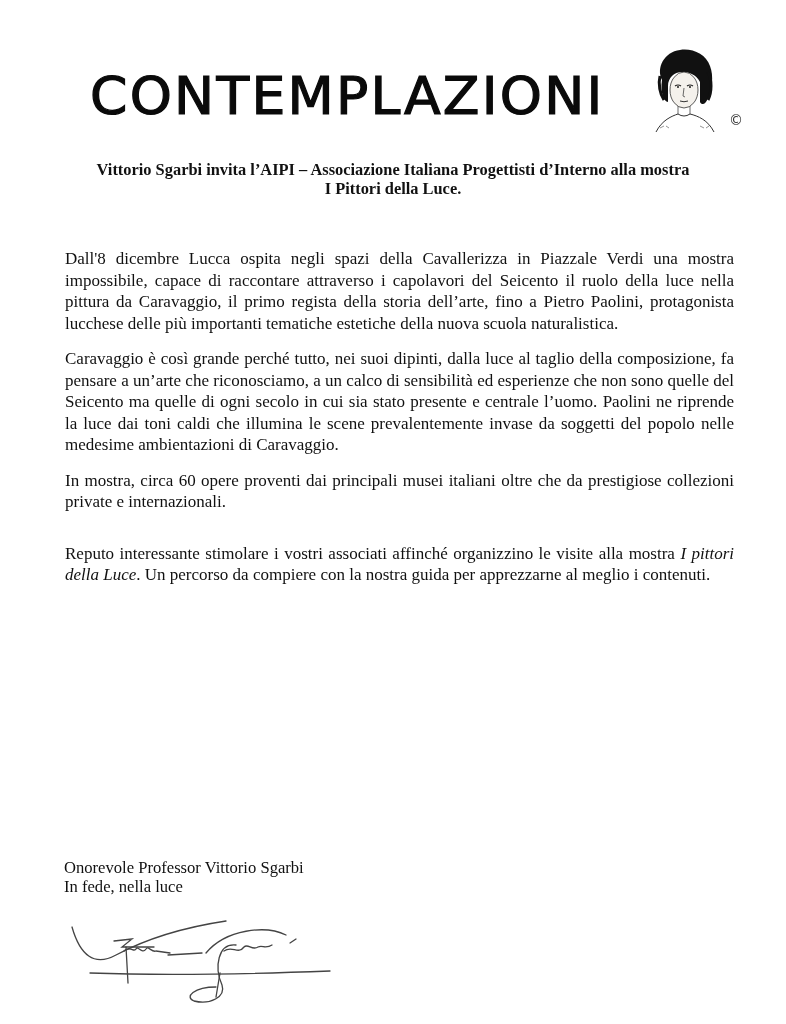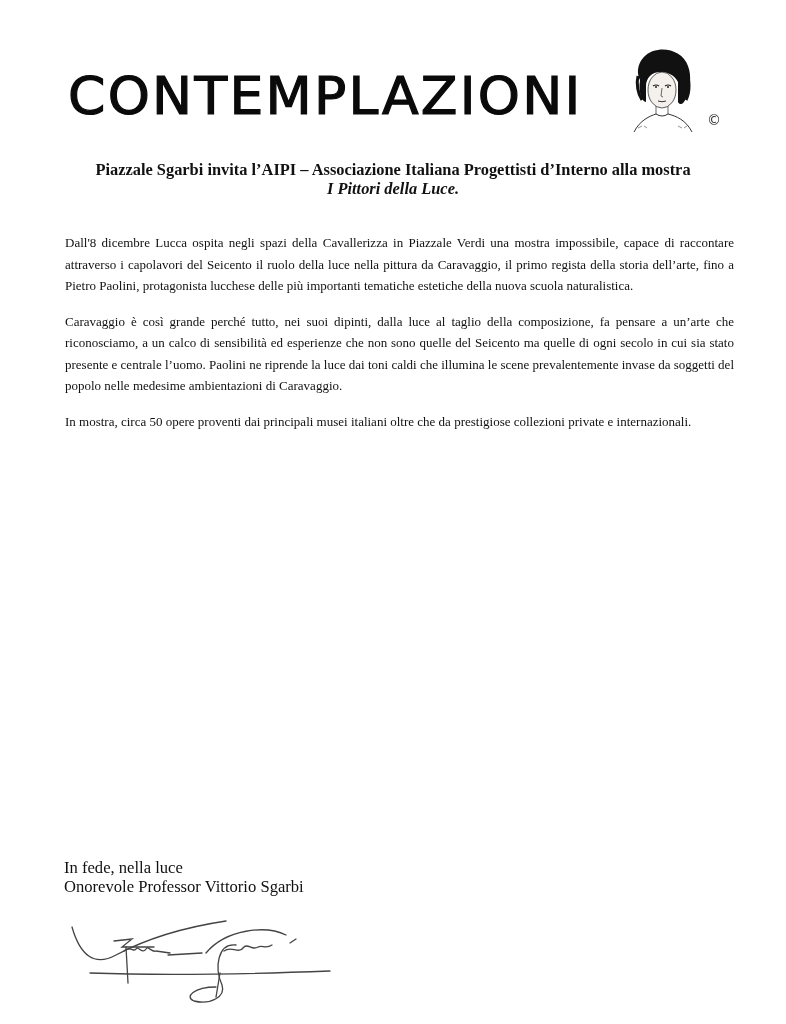--- a/index.html
+++ b/index.html
@@ -10,21 +10,21 @@
     body {
       width: 786px;
       height: 1024px;
       position: relative;
       overflow: hidden;
       color: #111111;
       font-family: "Liberation Serif", "DejaVu Serif", serif;
     }
     .header {
       position: absolute;
-      left: 68px;
+      left: 90px;
       top: 46px;
       width: 690px;
       height: 100px;
     }
     .logo-text {
       position: absolute;
       left: 0;
       top: 24px;
       font-family: "DejaVu Sans", "Liberation Sans", sans-serif;
       font-size: 52px;
@@ -55,27 +55,27 @@
       position: absolute;
       left: 60px;
       top: 160px;
       width: 666px;
       text-align: center;
       font-size: 16.4px;
       line-height: 19px;
       font-weight: bold;
     }
     .title-block .line1 { font-weight: bold; }
-    .title-block .italic { font-style: italic; }
+    .title-block .italic { }
     .body-text {
       position: absolute;
       left: 65px;
-      top: 232px;
+      top: 248px;
       width: 669px;
-      font-size: 13px;
+      font-size: 17px;
       line-height: 21.5px;
       text-align: justify;
     }
     .body-text p {
       margin: 0 0 14px 0;
     }
     .body-text p.gap-before {
       margin-top: 30px;
     }
     .body-text .em { font-style: italic; }
@@ -116,33 +116,34 @@
     <path d="M28 55 q4 1.5 8 0" stroke="#333" stroke-width="1" fill="none"></path>
 
     <path d="M26 60 L26 68 M38 60 L38 68" stroke="#444" stroke-width="0.8"></path>
     <path d="M4 86 C10 74 20 70 26 68 Q32 72 38 68 C46 70 56 74 62 86" stroke="#333" stroke-width="1" fill="none"></path>
     <path d="M8 82 l4 -2 M14 80 l3 2 M48 80 l4 2 M54 82 l3 -2" stroke="#666" stroke-width="0.7"></path>
   </svg>
   <span class="copyright">©</span>
 </div>
 
 <div class="title-block">
-  <div class="line1">Piazzale Sgarbi invita l’AIPI – Associazione Italiana Progettisti d’Interno alla mostra</div>
+  <div class="line1">Vittorio Sgarbi invita l’AIPI – Associazione Italiana Progettisti d’Interno alla mostra</div>
   <div class="italic">I Pittori della Luce.</div>
 </div>
 
 <div class="body-text">
   <p>Dall'8 dicembre Lucca ospita negli spazi della Cavallerizza in Piazzale Verdi una mostra impossibile, capace di raccontare attraverso i capolavori del Seicento il ruolo della luce nella pittura da Caravaggio, il primo regista della storia dell’arte, fino a Pietro Paolini, protagonista lucchese delle più importanti tematiche estetiche della nuova scuola naturalistica.</p>
   <p>Caravaggio è così grande perché tutto, nei suoi dipinti, dalla luce al taglio della composizione, fa pensare a un’arte che riconosciamo, a un calco di sensibilità ed esperienze che non sono quelle del Seicento ma quelle di ogni secolo in cui sia stato presente e centrale l’uomo. Paolini ne riprende la luce dai toni caldi che illumina le scene prevalentemente invase da soggetti del popolo nelle medesime ambientazioni di Caravaggio.</p>
-  <p>In mostra, circa 50 opere proventi dai principali musei italiani oltre che da prestigiose collezioni private e internazionali.</p>
+  <p>In mostra, circa 60 opere proventi dai principali musei italiani oltre che da prestigiose collezioni private e internazionali.</p>
+  <p class="gap-before"><span> Reputo interessante stimolare i vostri associati affinché organizzino le visite alla mostra </span><span class="em">I pittori della Luce</span><span>. Un percorso da compiere con la nostra guida per apprezzarne al meglio i contenuti.</span></p>
 </div>
 
 <div class="closing">
+  <div>Onorevole Professor Vittorio Sgarbi</div>
   <div>In fede, nella luce</div>
-  <div>Onorevole Professor Vittorio Sgarbi</div>
 </div>
 
 <svg class="signature" viewBox="0 0 270 95">
   <g stroke="#444" stroke-width="1.3" fill="none" stroke-linecap="round">
     <path d="M6 12 C14 40 28 52 50 40 C80 24 120 12 160 6"></path>
     <path d="M48 26 L66 24 L56 32 L88 32"></path>
     <path d="M58 36 C64 30 68 38 70 34 C72 30 76 40 80 34 C82 30 86 38 90 36 L104 38"></path>
     <path d="M60 32 L62 68"></path>
     <path d="M24 58 C80 60 160 60 264 56"></path>
     <path d="M102 40 L136 38"></path>

